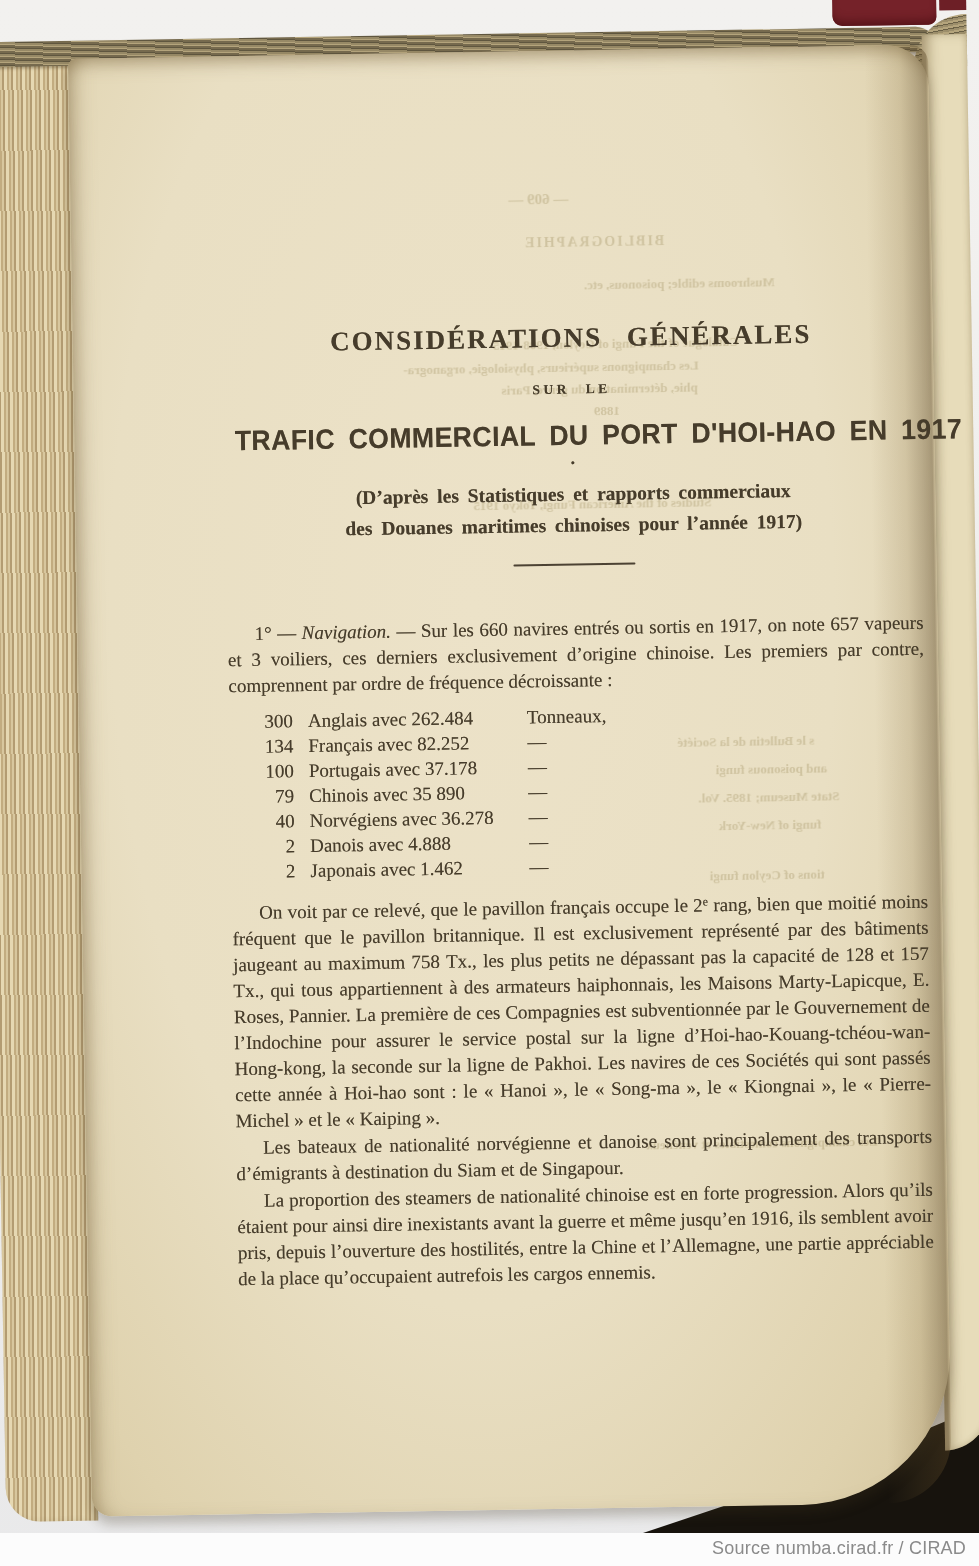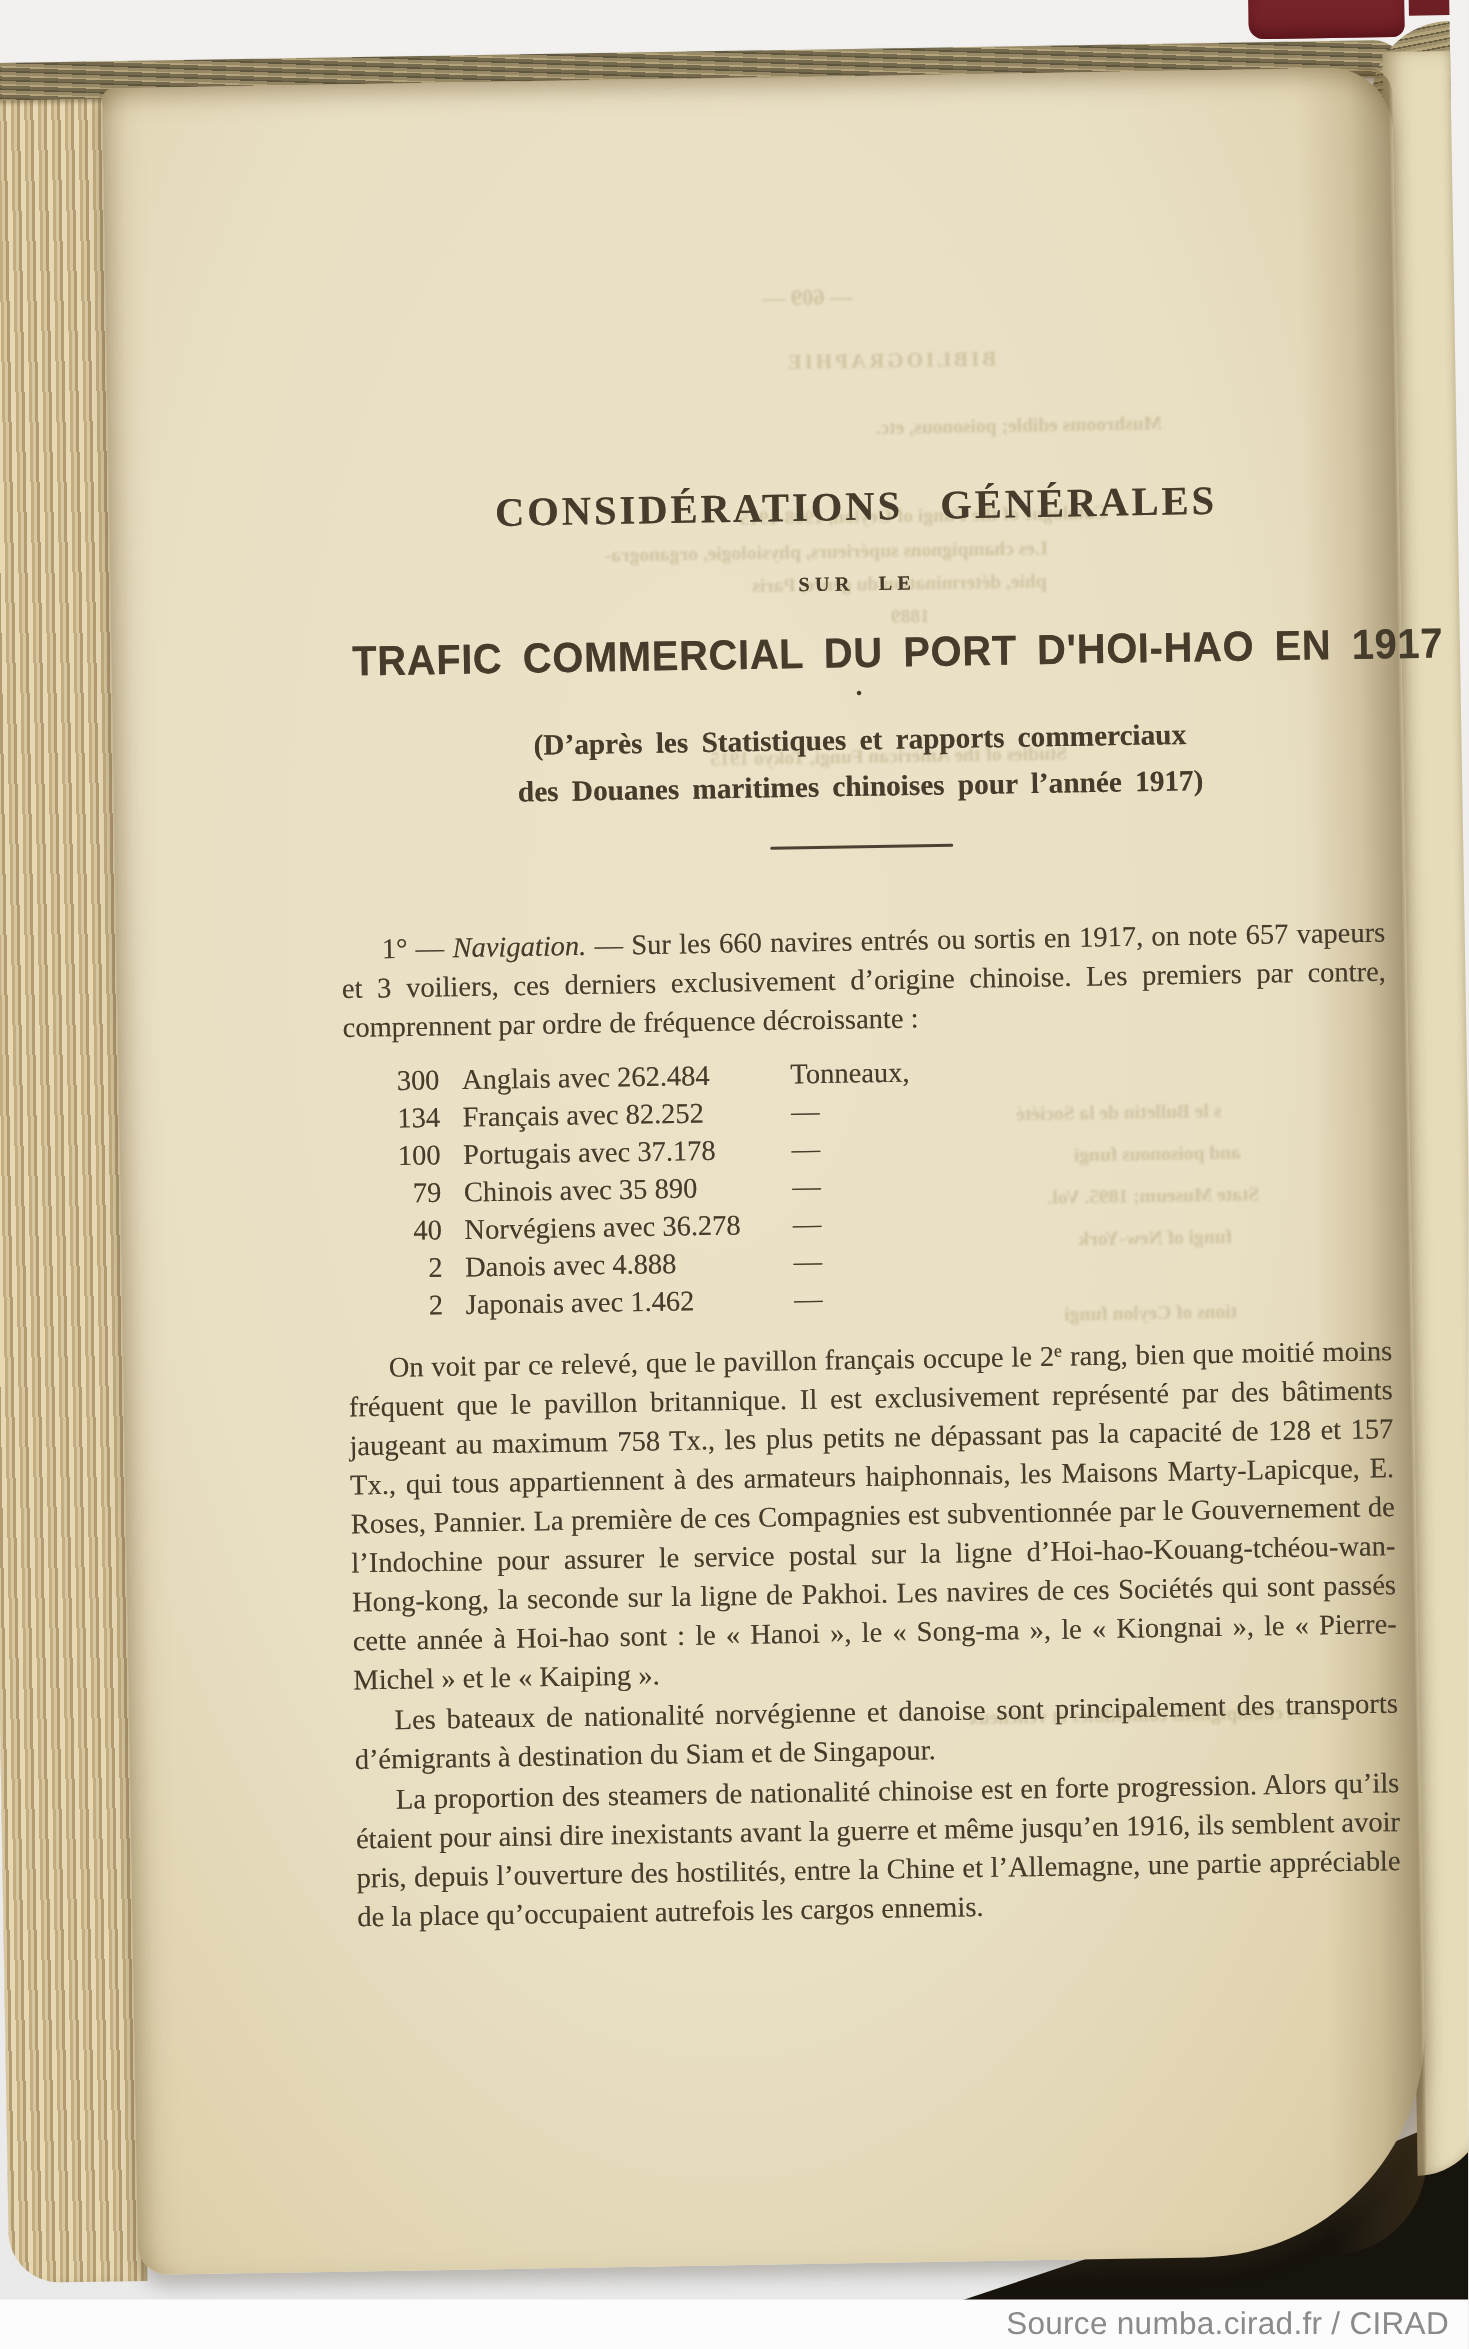--- a/index.html
+++ b/index.html
@@ -58,21 +58,21 @@
   .fleet{margin:10px 0 16px 0;}
   .fleet .row{display:flex;line-height:25px;}
   .fleet .num{width:64px;text-align:right;}
   .fleet .lbl{margin-left:15px;width:219px;}
   .fleet .unit{flex:0 0 auto;}
   sup{font-size:12px;vertical-align:6px;line-height:0;}
   .it{font-style:italic;}
   
   .source-bar{position:absolute;left:0;bottom:0;width:979px;height:33px;background:#fcfcfc;
               font-family:"Liberation Sans","DejaVu Sans",sans-serif;}
-  .source-bar span{position:absolute;right:13px;top:5px;font-size:21px;color:#8a8a8a;letter-spacing:.2px;}
+  .source-bar span{position:absolute;right:13px;top:5px;font-size:18px;color:#8a8a8a;letter-spacing:.2px;}
 </style>
 </head>
 <body>
 
 <div class="scene">
   <div class="scan-bg"></div>
   <div class="black-corner"></div>
 
   <div class="book">
     <div class="edge-left"></div>

